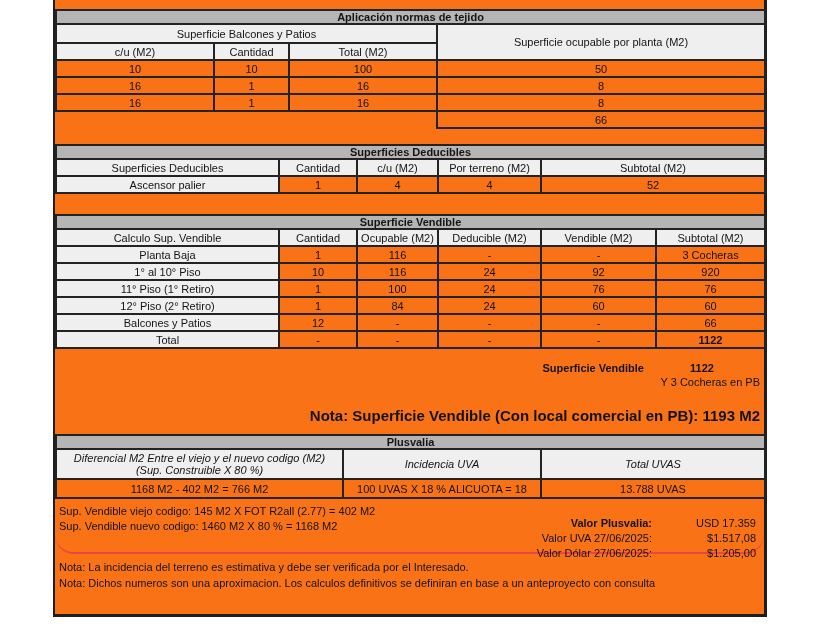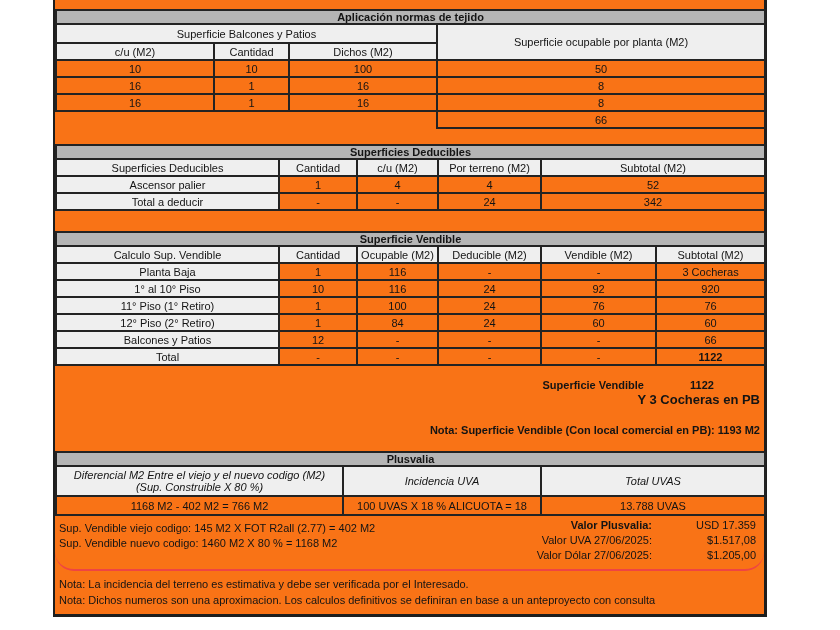--- a/index.html
+++ b/index.html
@@ -26,28 +26,28 @@
   td.band { background:#b5b5b5; font-weight:bold; height:12px; }
   td.hd   { background:#efefef; }
   td.lbl  { background:#efefef;margin-top:45px; }
   td.tall { height:17px; }
   td.noborder { border:none; background:transparent; }
   td.bold { font-weight:bold; }
   td.ph { height:28px; line-height:12px;font-style:italic; }
   .summary { height:85px; box-sizing:border-box; padding:12px 4px 0 4px; }
   .sumline { display:flex; justify-content:flex-end; font-size:11px; font-weight:bold; line-height:14px; }
   .sumval  { display:inline-block; width:116px; text-align:center; }
-  .sumright { text-align:right; font-size:13px; font-weight:bold; line-height:15px; }
-  .sumnote  { text-align:right; font-size:11px; font-weight:bold; margin-top:17px; }
+  .sumright { text-align:right; font-size:11px; font-weight:normal; line-height:15px; }
+  .sumnote  { text-align:right; font-size:15px; font-weight:bold; margin-top:17px; }
   .valores {
     position:relative; height:55px; box-sizing:border-box;
     border-bottom:2px solid #ef4444; font-size:11px;border-radius:19px;
   }
   .val-left { position:absolute; left:4px; top:5px; line-height:15px; }
-  .val-right { position:absolute; right:8px; top:2px; }
+  .val-right { position:absolute; right:8px; top:17px; }
   .val-row { display:flex; line-height:15px; }
   .val-label { width:178px; text-align:right; }
   .val-label.b { font-weight:bold; }
   .val-value { width:104px; text-align:right; }
   .notas { padding:6px 5px 8px 4px; font-size:11px; line-height:15.5px; }
 </style>
 </head>
 <body>
 
 <div class="doc">
@@ -64,21 +64,21 @@
         <tr>
       <td class="band" colspan="4">Aplicación normas de tejido</td>
     </tr>
     <tr>
       <td class="hd tall" colspan="3">Superficie Balcones y Patios</td>
       <td class="hd" rowspan="2">Superficie ocupable por planta (M2)</td>
     </tr>
     <tr>
       <td class="hd">c/u (M2)</td>
       <td class="hd">Cantidad</td>
-      <td class="hd">Dichos (M2)</td>
+      <td class="hd">Total (M2)</td>
     </tr>
     <tr>
       <td>10</td>
       <td>10</td>
       <td>100</td>
       <td>50</td>
     </tr>
     <tr>
       <td>16</td>
       <td>1</td>
@@ -118,27 +118,20 @@
       <td class="hd">c/u (M2)</td>
       <td class="hd">Por terreno (M2)</td>
       <td class="hd">Subtotal (M2)</td>
     </tr>
     <tr>
       <td class="lbl">Ascensor palier</td>
       <td>1</td>
       <td>4</td>
       <td>4</td>
       <td>52</td>
-    </tr>
-    <tr>
-      <td class="lbl">Total a deducir</td>
-      <td>-</td>
-      <td>-</td>
-      <td>24</td>
-      <td>342</td>
     </tr>
   </tbody>
     </table>
 
   <div class="gap20"></div>
 
   <table>
     <colgroup>
         <col style="width:223px">
         <col style="width:78px">

